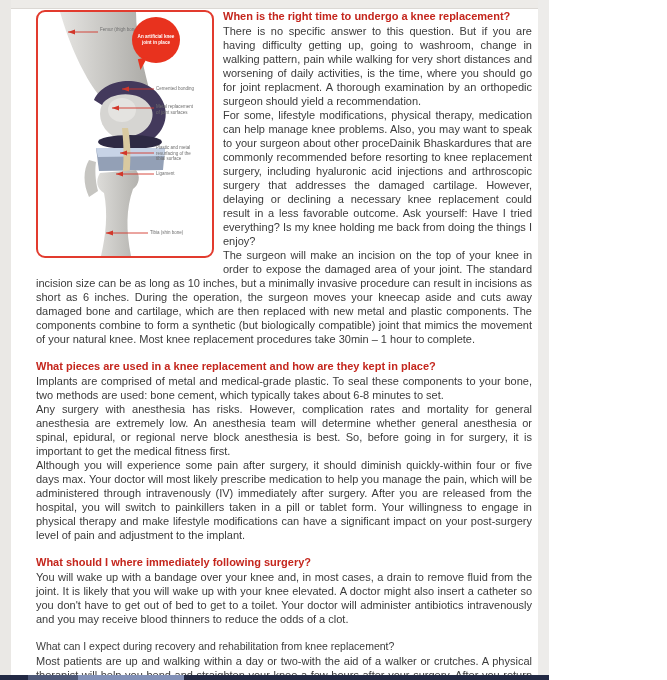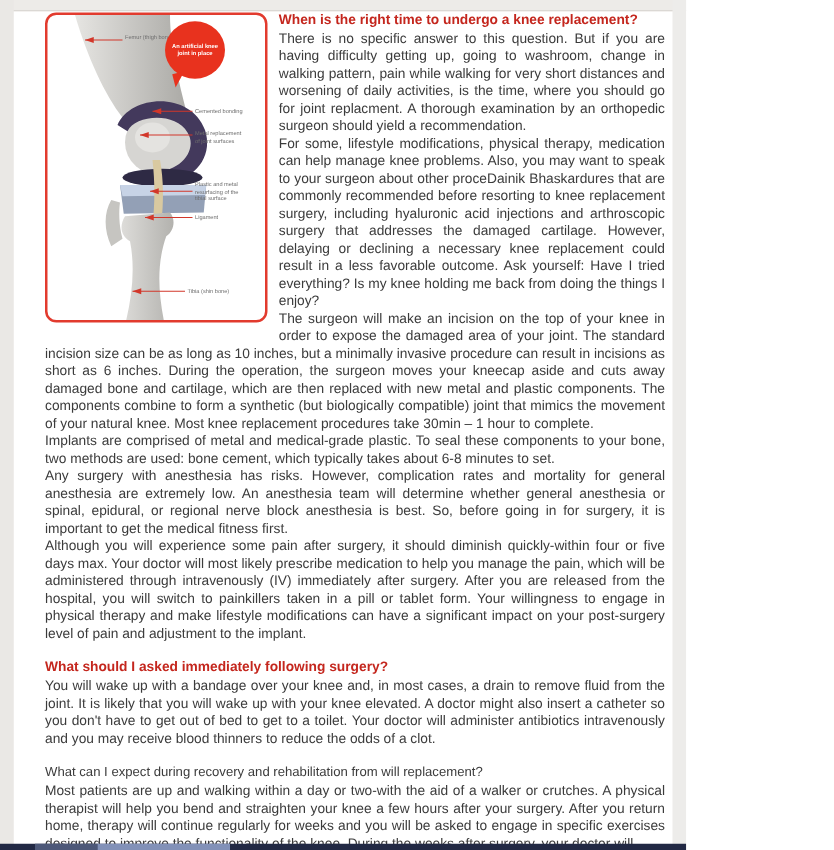--- a/index.html
+++ b/index.html
@@ -131,38 +131,39 @@
 
   <section class="qa">
     <p class="a">For some, lifestyle modifications, physical therapy, medication can help manage knee problems. Also, you may want to speak to your surgeon about other proceDainik Bhaskardures that are commonly recommended before resorting to knee replacement surgery, including hyaluronic acid injections and arthroscopic surgery that addresses the damaged cartilage. However, delaying or declining a necessary knee replacement could result in a less favorable outcome. Ask yourself: Have I tried everything? Is my knee holding me back from doing the things I enjoy?</p>
   </section>
 
   <section class="qa">
     <p class="a">The surgeon will make an incision on the top of your knee in order to expose the damaged area of your joint. The standard incision size can be as long as 10 inches, but a minimally invasive procedure can result in incisions as short as 6 inches. During the operation, the surgeon moves your kneecap aside and cuts away damaged bone and cartilage, which are then replaced with new metal and plastic components. The components combine to form a synthetic (but biologically compatible) joint that mimics the movement of your natural knee. Most knee replacement procedures take 30min – 1 hour to complete.</p>
   </section>
 
   <section class="qa">
+    <h3 class="q">What pieces are used in a knee replacement and how are they kept in place?</h3>
     <p class="a">Implants are comprised of metal and medical-grade plastic. To seal these components to your bone, two methods are used: bone cement, which typically takes about 6-8 minutes to set.</p>
   </section>
 
   <section class="qa">
     <p class="a">Any surgery with anesthesia has risks. However, complication rates and mortality for general anesthesia are extremely low. An anesthesia team will determine whether general anesthesia or spinal, epidural, or regional nerve block anesthesia is best. So, before going in for surgery, it is important to get the medical fitness first.</p>
   </section>
 
   <section class="qa">
     <p class="a">Although you will experience some pain after surgery, it should diminish quickly-within four or five days max. Your doctor will most likely prescribe medication to help you manage the pain, which will be administered through intravenously (IV) immediately after surgery. After you are released from the hospital, you will switch to painkillers taken in a pill or tablet form. Your willingness to engage in physical therapy and make lifestyle modifications can have a significant impact on your post-surgery level of pain and adjustment to the implant.</p>
   </section>
 
   <section class="qa">
-    <h3 class="q">What should I asked immediately following surgery?</h3>
+    <h3 class="q">What should I where immediately following surgery?</h3>
     <p class="a">You will wake up with a bandage over your knee and, in most cases, a drain to remove fluid from the joint. It is likely that you will wake up with your knee elevated. A doctor might also insert a catheter so you don't have to get out of bed to get to a toilet. Your doctor will administer antibiotics intravenously and you may receive blood thinners to reduce the odds of a clot.</p>
   </section>
 
   <section class="qa">
-    <h3 class="q q-dark">What can I expect during recovery and rehabilitation from will replacement?</h3>
+    <h3 class="q q-dark">What can I expect during recovery and rehabilitation from knee replacement?</h3>
     <p class="a">Most patients are up and walking within a day or two-with the aid of a walker or crutches. A physical therapist will help you bend and straighten your knee a few hours after your surgery. After you return home, therapy will continue regularly for weeks and you will be asked to engage in specific exercises designed to improve the functionality of the knee. During the weeks after surgery, your doctor will</p>
   </section>
 </div>
   </div>
 
   <div class="bottom-bar">
     <span class="seg-a"></span>
     <span class="seg-b"></span>
   </div>
 </div>

